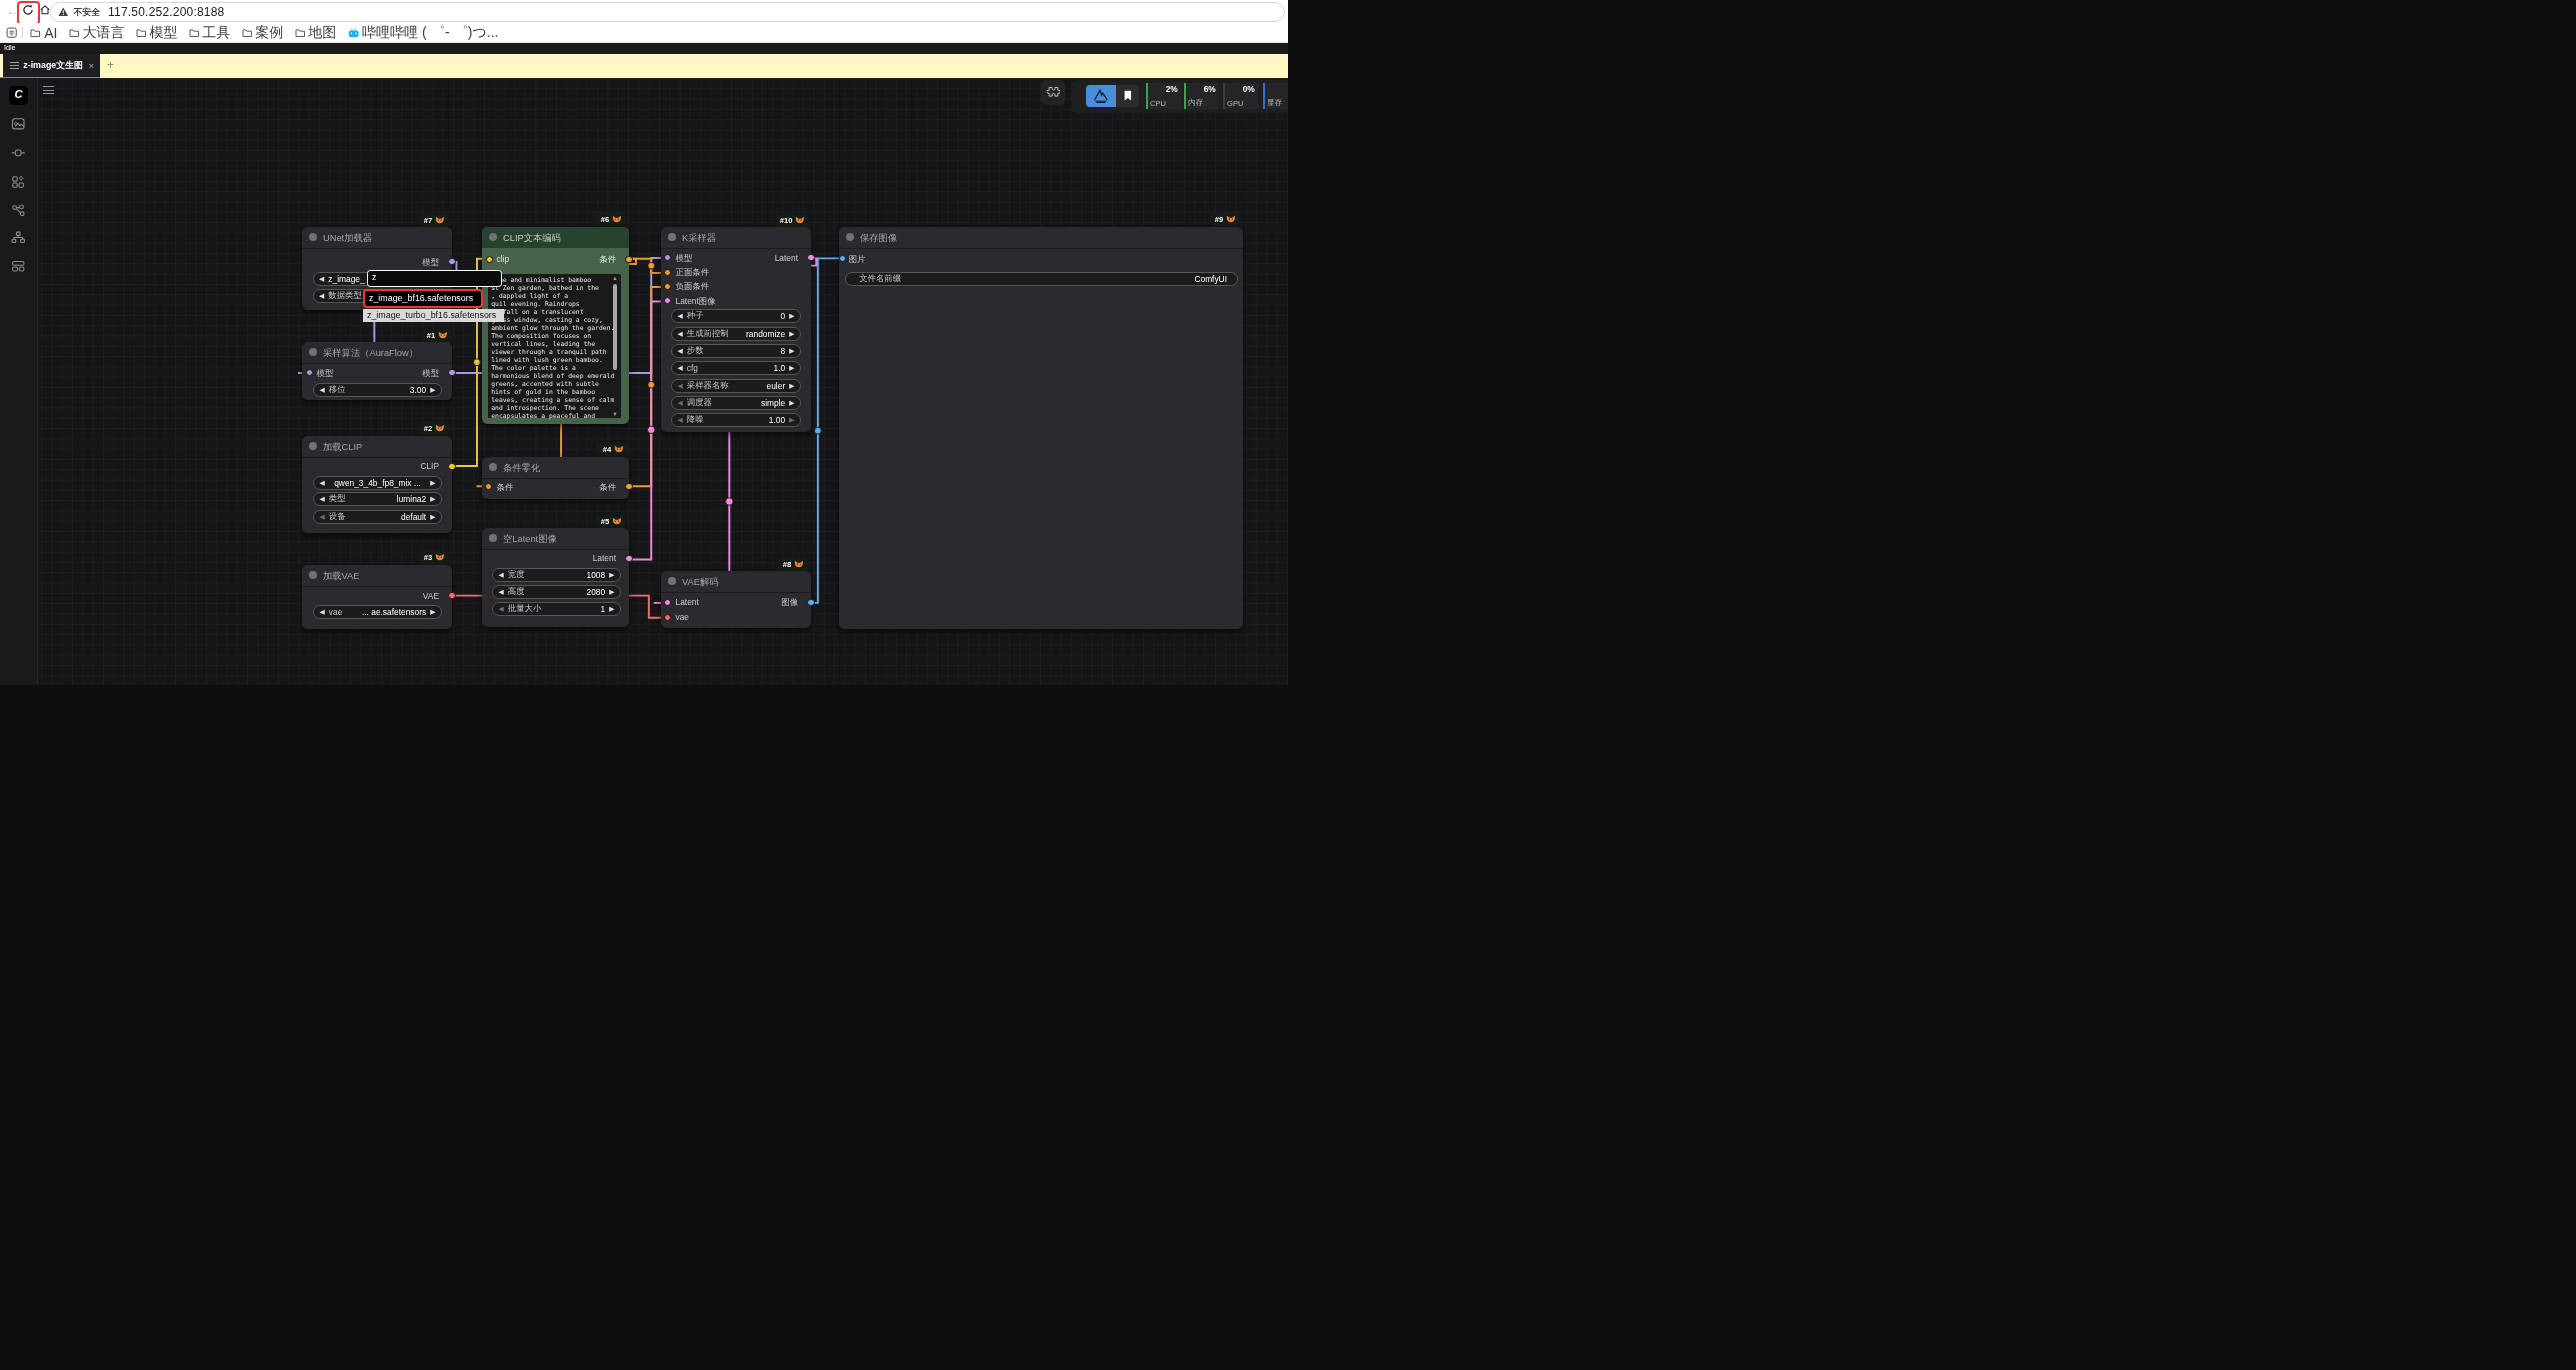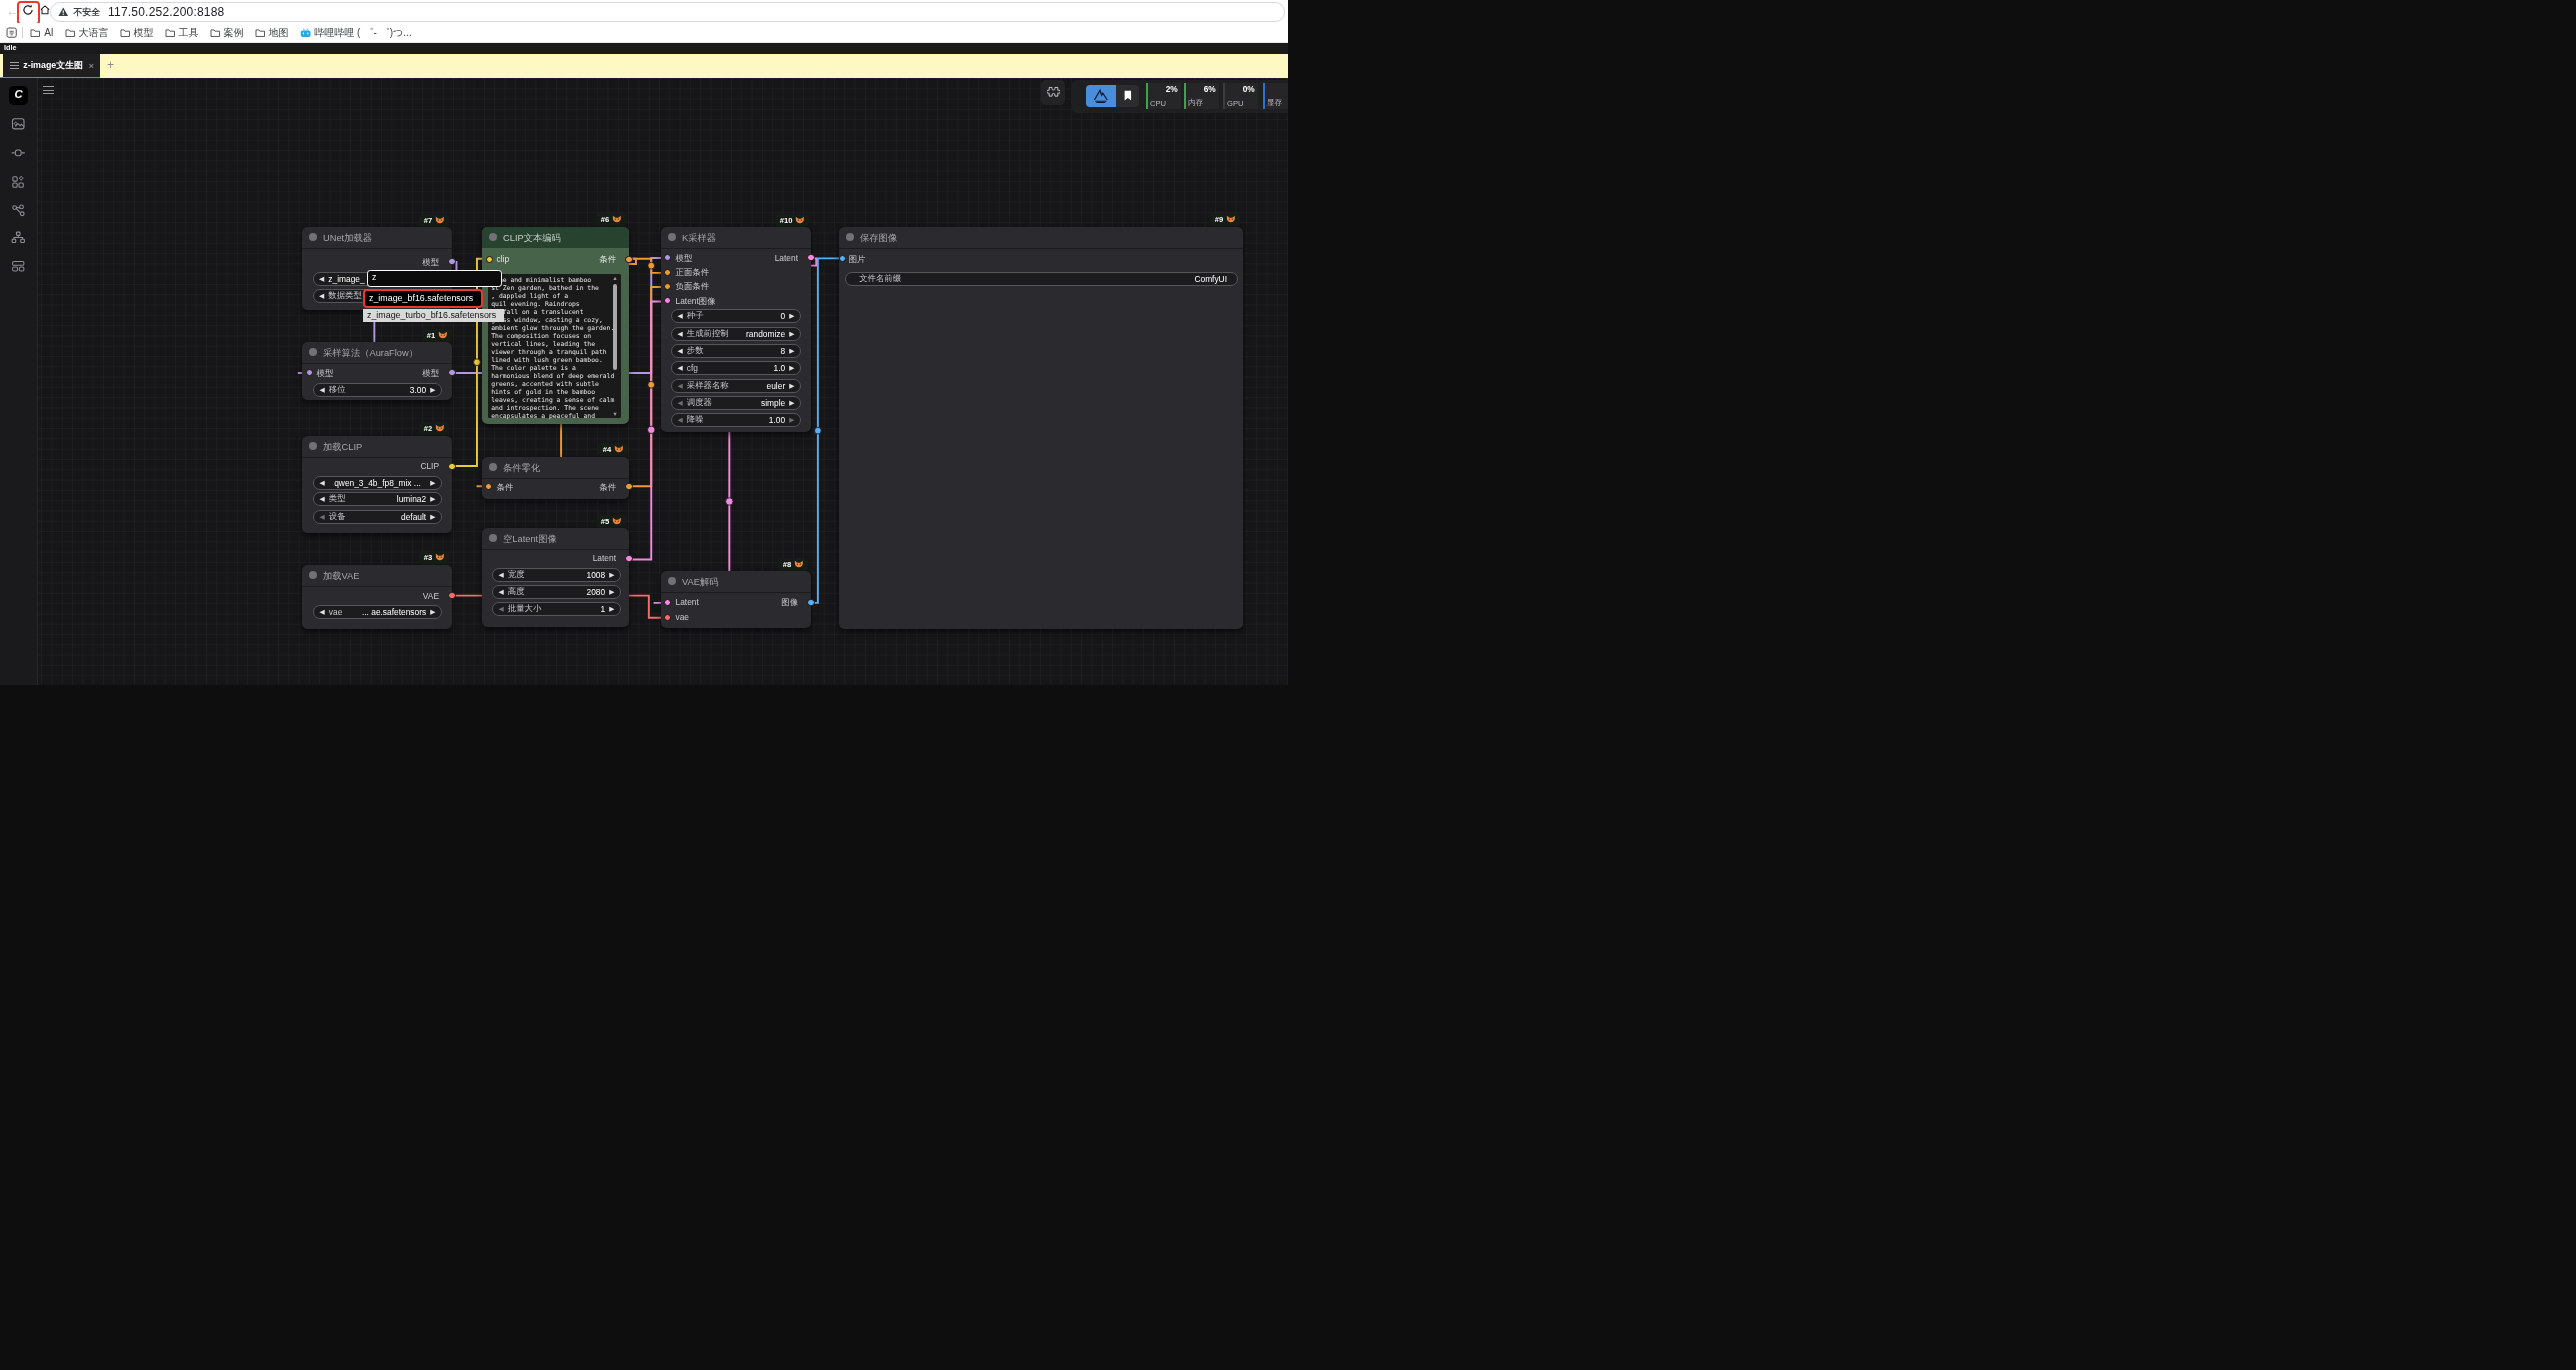--- a/index.html
+++ b/index.html
@@ -6,24 +6,24 @@
   #screen{position:relative;width:1288px;height:685px;overflow:hidden;background:#151517;}
   
   .chrome{position:absolute;left:0;top:0;width:1288px;height:23px;background:#ffffff;}
   .nav-ic{position:absolute;top:3.2px;color:#5f6368;font-size:12px;line-height:17px;}
   .ann-ring{position:absolute;border:2px solid #e8392f;border-radius:4px;}
   .urlbar{position:absolute;left:50px;top:2.4px;width:1233px;height:17.7px;border:0.8px solid #d5d7da;border-radius:9.7px;background:#fff;display:flex;align-items:center;}
   .sec-label{font-size:8.9px;font-weight:bold;color:#3c4043;margin-left:4.8px;}
   .url-text{font-size:12px;color:#202124;margin-left:8px;letter-spacing:0.2px;}
   
   .bookmarks{position:absolute;left:0;top:23px;width:1288px;height:19.3px;background:#ffffff;border-bottom:0.8px solid #e8e8e8;display:flex;align-items:center;}
-  .bm-item{display:flex;align-items:center;gap:3.2px;margin-right:11.3px;font-size:10px;color:#3c4043;}
+  .bm-item{display:flex;align-items:center;gap:3.2px;margin-right:11.3px;font-size:14px;color:#3c4043;}
   .bm-sep{width:0.8px;height:11.3px;background:#d0d0d0;margin:0 8px 0 4.8px;}
   
-  .statusbar{position:absolute;left:0;top:43px;width:1288px;height:11px;background:#1a1a1a;color:#fff;font-size:7.2px;font-weight:bold;line-height:10.5px;padding-left:4px;box-sizing:border-box;}
+  .statusbar{position:absolute;left:0;top:43px;width:1288px;height:11px;background:#1a1a1a;color:#fff;font-size:7.2px;font-weight:normal;line-height:10.5px;padding-left:4px;box-sizing:border-box;}
   .tabbar{position:absolute;left:0;top:54px;width:1288px;height:24px;background:#fef9c3;}
   .wtab{position:absolute;left:3.2px;top:0;width:97px;height:23px;background:#1f1f22;display:flex;align-items:center;}
   .wtab-underline{position:absolute;left:0;top:22.5px;width:100px;height:1.6px;background:#4a8edb;}
   .wtab-label{color:#fff;font-size:8.9px;font-weight:bold;margin-left:4px;}
   .wtab-close{color:#9aa0a6;font-size:9.7px;margin-left:5.6px;}
   .hamb{display:inline-block;width:9.7px;margin-left:6.4px;}
   .hamb i{display:block;height:1.3px;background:#9aa0a6;margin:1.8px 0;}
   .newtab{position:absolute;left:107px;top:4px;color:#8a8a8e;font-size:12px;}
   
   .canvas{position:absolute;left:0;top:78px;width:1288px;height:607px;background:#161618;

